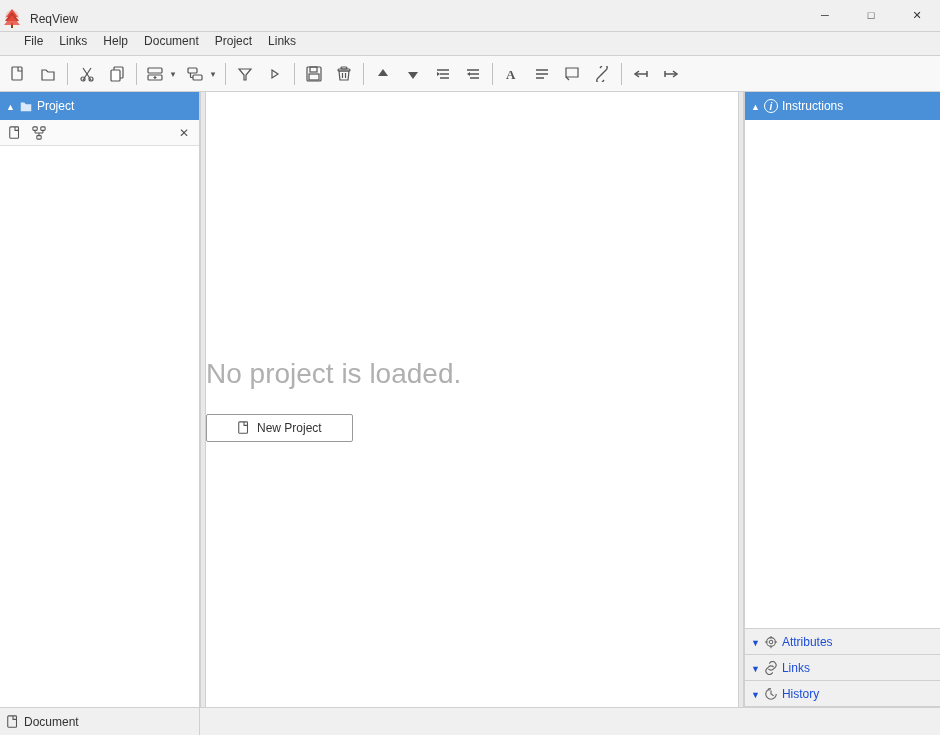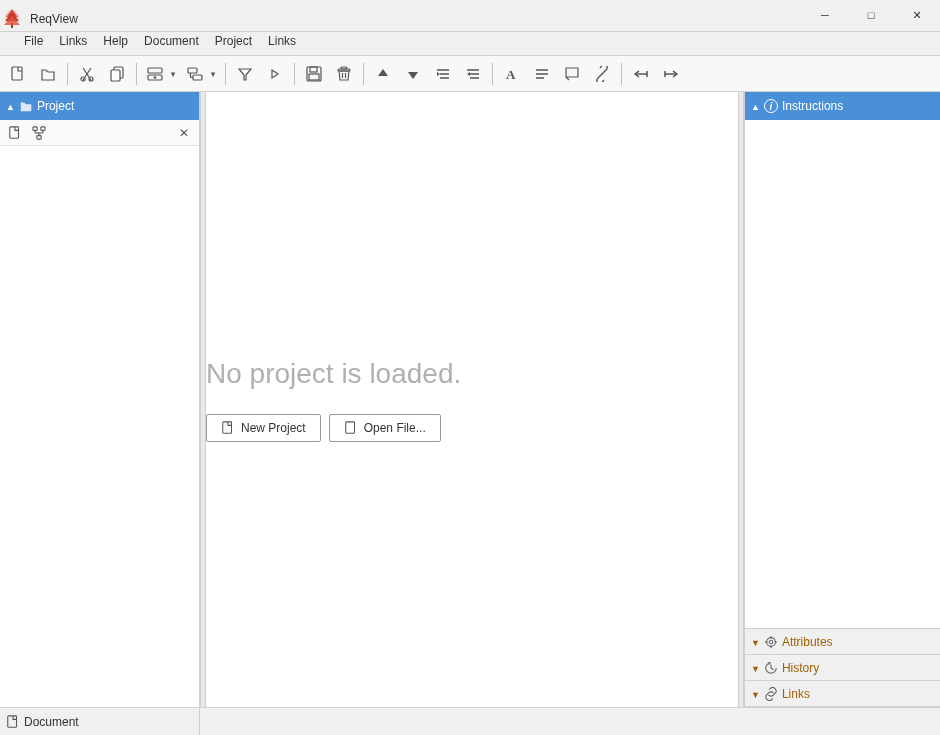--- a/index.html
+++ b/index.html
@@ -212,21 +212,21 @@
     .empty-message {
       color: #b0b0b0;
       font-size: 28px;
       font-weight: 300;
     }
     .empty-buttons {
       display: flex;
       gap: 8px;
     }
     .empty-btn {
-      padding: 6px 14px;
+      padding: 6px 30px;
       border: 1px solid #999;
       background: white;
       cursor: pointer;
       border-radius: 2px;
       font-size: 12px;
       color: #333;
       display: flex;
       align-items: center;
       gap: 6px;
     }
@@ -259,21 +259,21 @@
     .section-header {
       height: 26px;
       background: #f0f0f0;
       border-bottom: 1px solid #d0d0d0;
       display: flex;
       align-items: center;
       padding: 0 6px;
       gap: 4px;
       cursor: pointer;
       font-size: 12px;
-      color: #a16207;
+      color: #1d4ed8;
     }
 
     
     .bottom-bar {
       height: 28px;
       background: #f0f0f0;
       border-top: 1px solid #d0d0d0;
       display: flex;
       align-items: center;
     }
@@ -554,26 +554,20 @@
     <div class="center-empty">
       <span class="empty-message">No project is loaded.</span>
       <div class="empty-buttons">
         <button class="empty-btn">
           <svg width="14" height="14" viewBox="0 0 16 16">
               <rect x="2" y="1" width="10" height="13" rx="1" fill="none" stroke="#555" stroke-width="1.2"></rect>
               <polyline points="8,1 8,5 12,5" fill="none" stroke="#555" stroke-width="1.2"></polyline>
             </svg>
           <span>New Project</span>
         </button>
-        <button class="empty-btn">
-          <svg width="14" height="14" viewBox="0 0 16 16">
-              <rect x="2" y="1" width="10" height="13" rx="1" fill="none" stroke="#555" stroke-width="1.2"></rect>
-            </svg>
-          <span>Open File...</span>
-        </button>
       </div>
     </div>
   </div>
 
   <div class="splitter"></div>
 
   <div class="right-panel">
 
     <div class="panel-header">
       <div class="panel-header-left">
@@ -597,35 +591,35 @@
             <line x1="1" y1="8" x2="4" y2="8" stroke="#666" stroke-width="1.2"></line>
             <line x1="12" y1="8" x2="15" y2="8" stroke="#666" stroke-width="1.2"></line>
           </svg>
         <span>Attributes</span>
       </div>
 
 
       <div class="section-header">
         <span class="chevron-down"></span>
         <svg width="14" height="14" viewBox="0 0 16 16">
+            <path d="M5 9a4 4 0 0 0 6 0l2-2a4 4 0 0 0-5.6-5.6L6 3" fill="none" stroke="#666" stroke-width="1.3"></path>
+            <path d="M11 7a4 4 0 0 0-6 0L3 9a4 4 0 0 0 5.6 5.6L10 13" fill="none" stroke="#666" stroke-width="1.3"></path>
+          </svg>
+        <span>Links</span>
+      </div>
+
+      <div class="section-header">
+        <span class="chevron-down"></span>
+        <svg width="14" height="14" viewBox="0 0 16 16">
             <path d="M8 2a6 6 0 1 0 6 6" fill="none" stroke="#666" stroke-width="1.3"></path>
             <polyline points="8,4 8,8 11,10" fill="none" stroke="#666" stroke-width="1.3"></polyline>
             <polyline points="8,2 5,2 6,4.5" fill="none" stroke="#666" stroke-width="1.1"></polyline>
           </svg>
         <span>History</span>
       </div>
-
-      <div class="section-header">
-        <span class="chevron-down"></span>
-        <svg width="14" height="14" viewBox="0 0 16 16">
-            <path d="M5 9a4 4 0 0 0 6 0l2-2a4 4 0 0 0-5.6-5.6L6 3" fill="none" stroke="#666" stroke-width="1.3"></path>
-            <path d="M11 7a4 4 0 0 0-6 0L3 9a4 4 0 0 0 5.6 5.6L10 13" fill="none" stroke="#666" stroke-width="1.3"></path>
-          </svg>
-        <span>Links</span>
-      </div>
     </div>
   </div>
 
 </div>
 
 <div class="bottom-bar">
   <div class="bottom-left">
     <svg width="14" height="14" viewBox="0 0 16 16">
         <rect x="2" y="1" width="10" height="13" rx="1" fill="none" stroke="#555" stroke-width="1.2"></rect>
         <polyline points="8,1 8,5 12,5" fill="none" stroke="#555" stroke-width="1.2"></polyline>

